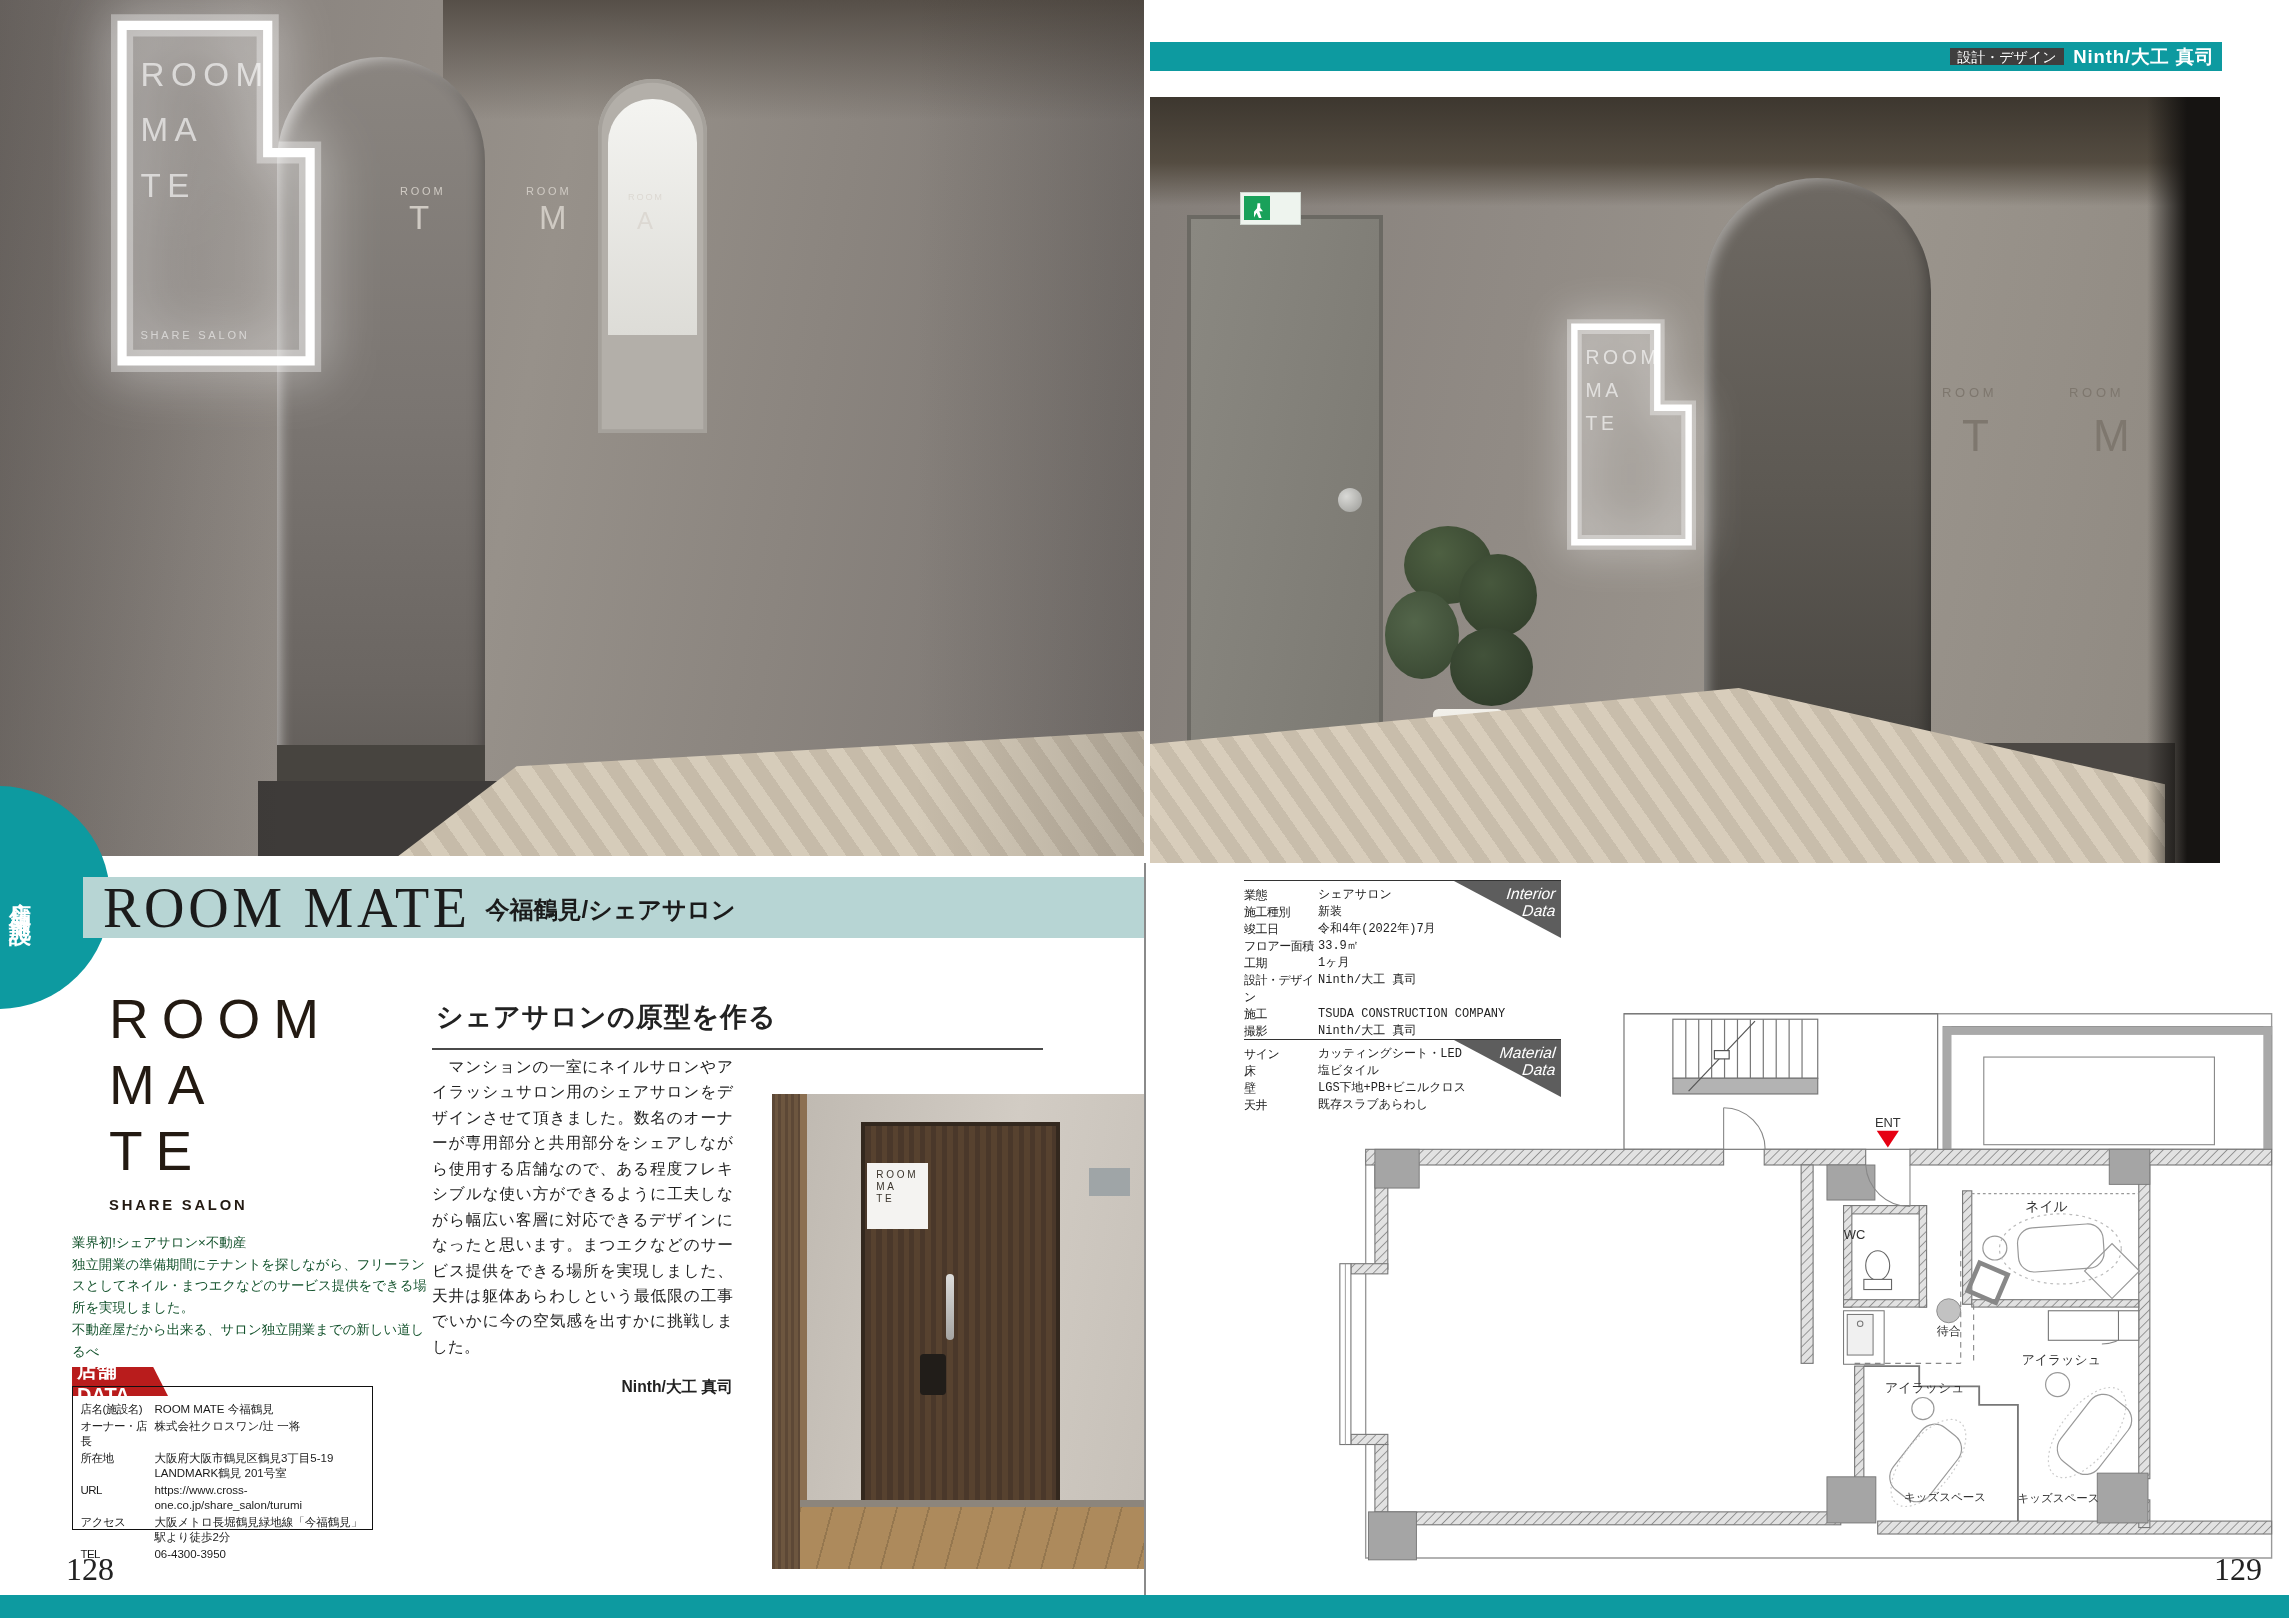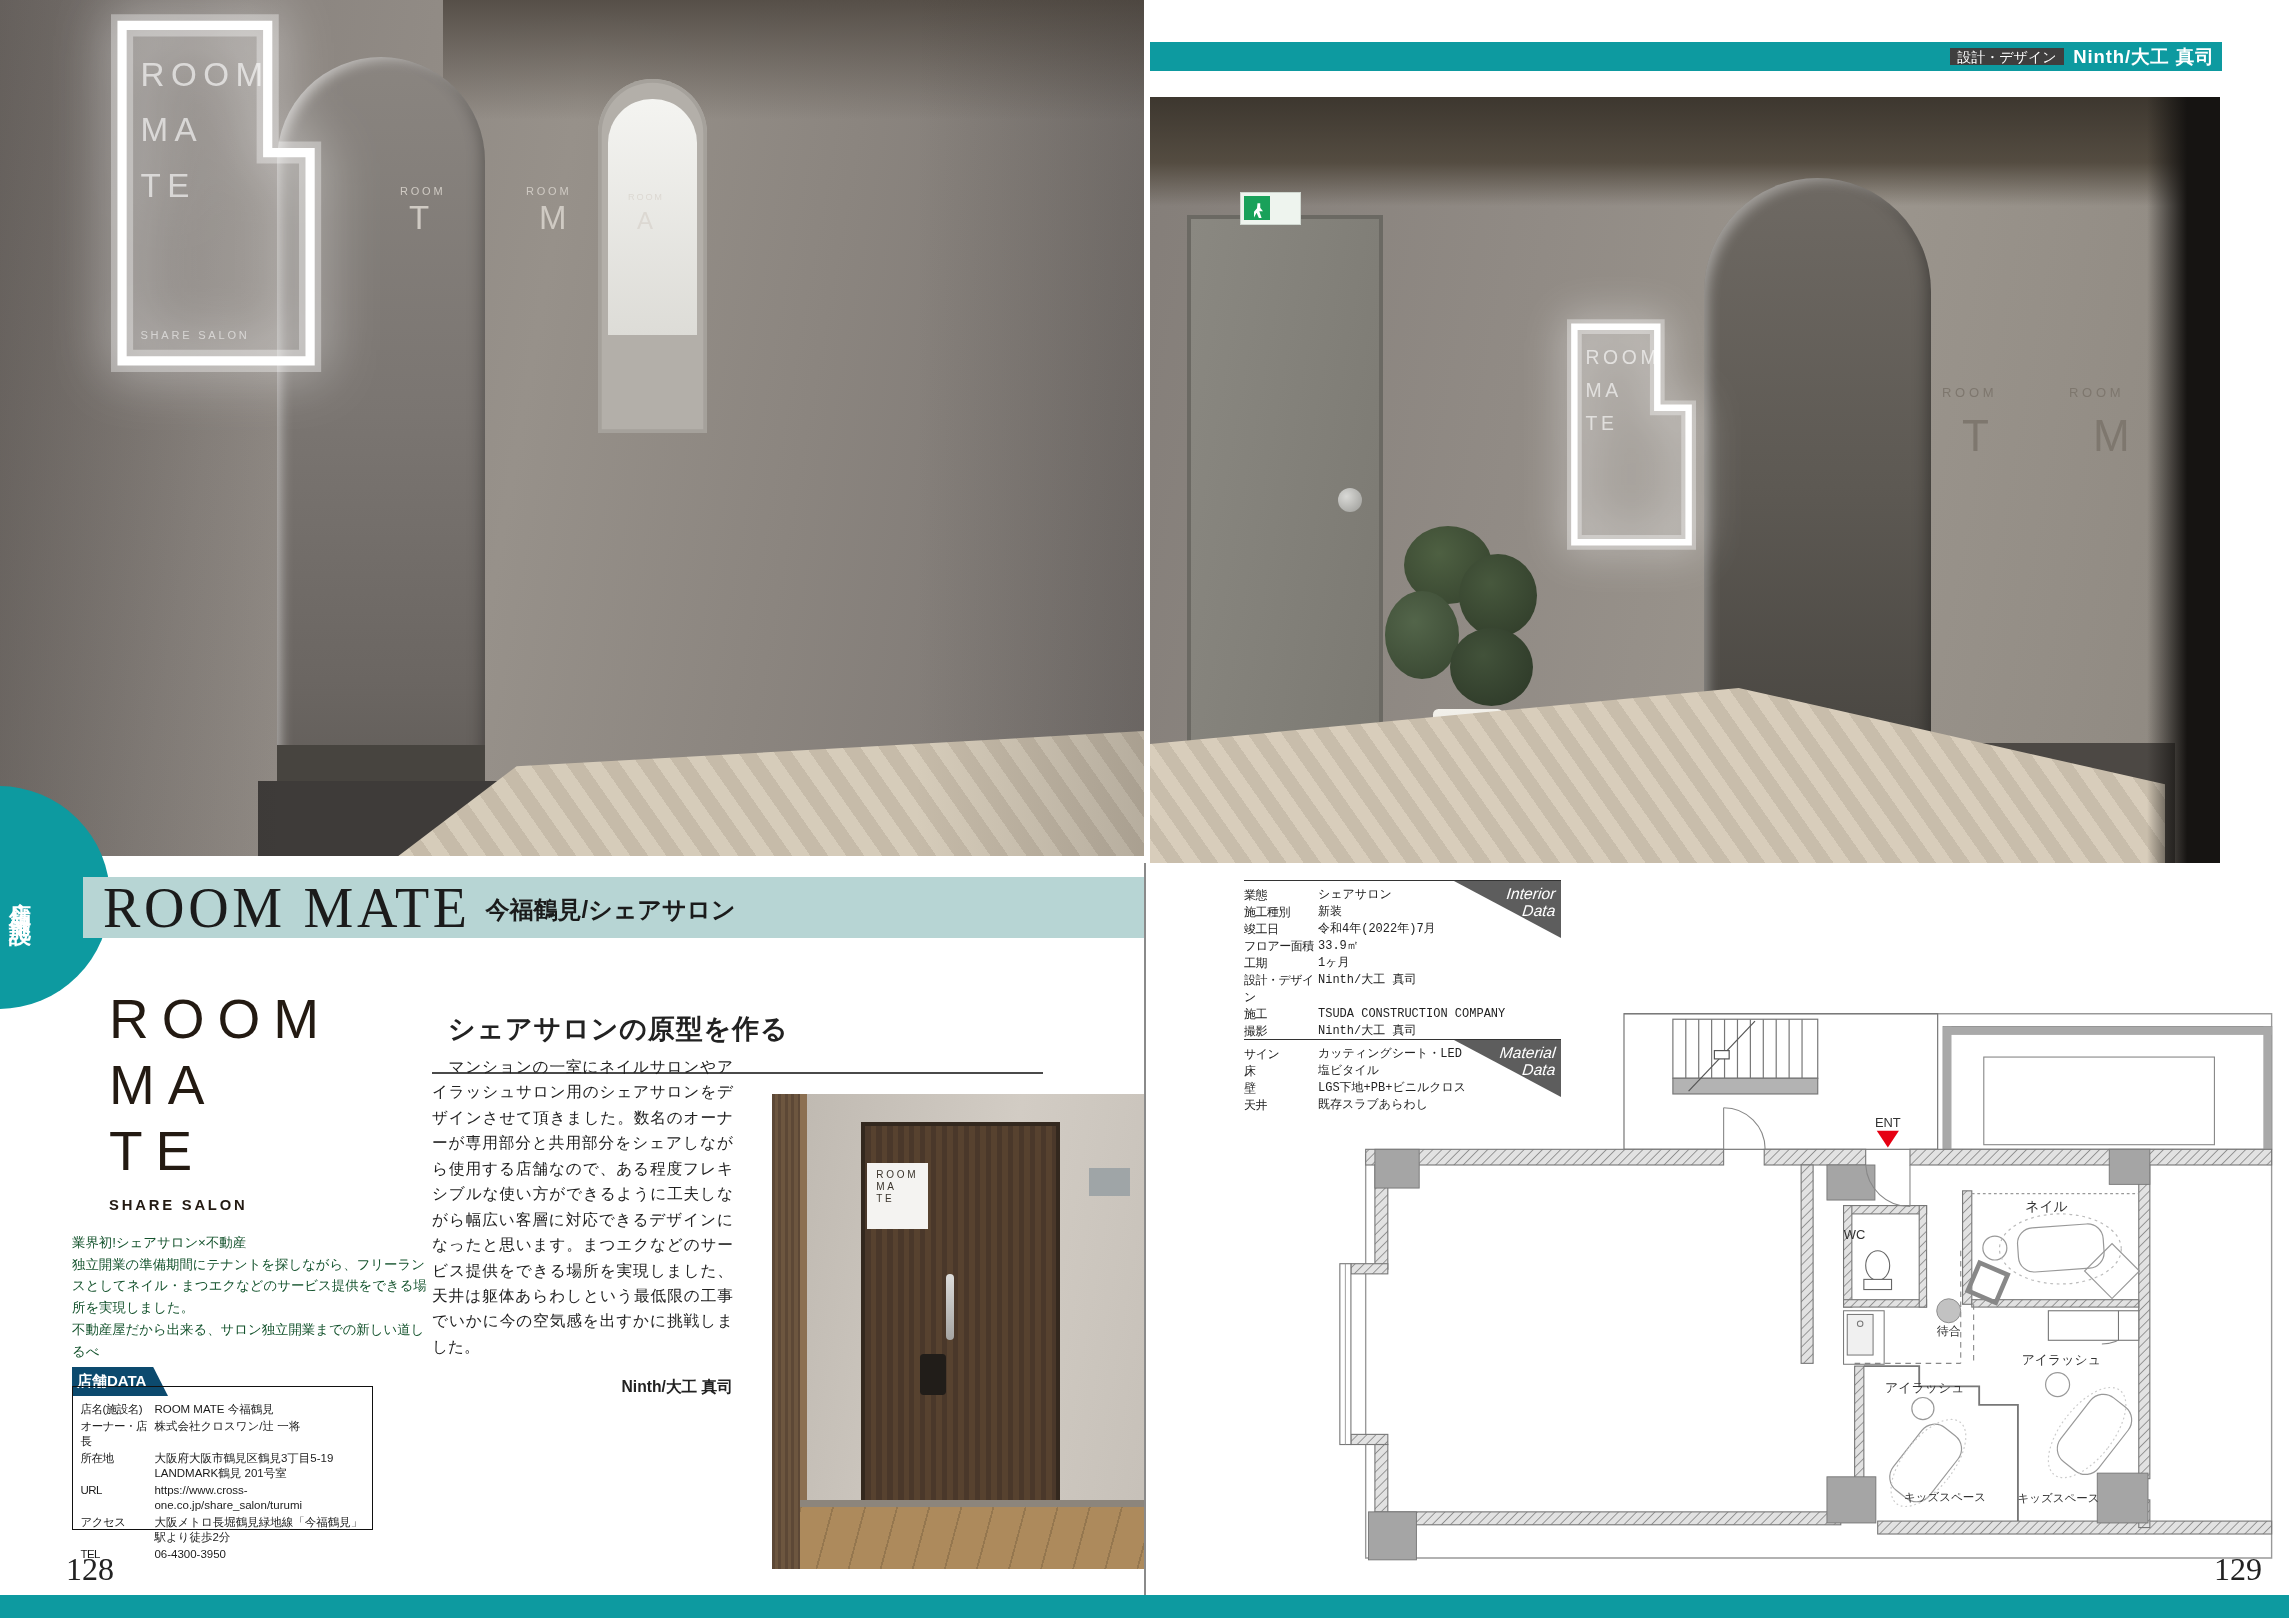--- a/index.html
+++ b/index.html
@@ -74,30 +74,30 @@
   .titlebar .en{font-size:56px;letter-spacing:3.7px;color:#1b1b1b;}
   .titlebar .jp{font-size:24px;font-weight:bold;color:#1b1b1b;margin-top:5.5px;}
   .logo{left:109px;top:986px;width:277px;color:#231a12;}
   .logo .ln{font-size:55px;font-weight:200;letter-spacing:13px;line-height:66px;}
   .logo .sub{font-size:14.8px;font-weight:bold;letter-spacing:2.8px;margin-top:13px;}
   .intro{left:72px;top:1232px;width:360px;font-size:13.4px;line-height:1.62;color:#14532d;}
 
   
   .shopbox{left:72px;top:1386px;width:301px;height:144px;border:1.8px solid #111;box-sizing:border-box;
            padding:14.8px 7.4px 5.5px 7.4px;}
-  .shoptab{left:72px;top:1367px;width:96px;height:29px;background:#0c4a6e;color:#fff;font-size:15px;font-weight:bold;
+  .shoptab{left:72px;top:1367px;width:96px;height:29px;background:#b91c1c;color:#fff;font-size:20px;font-weight:bold;
            display:flex;align-items:center;padding-left:5px;box-sizing:border-box;
            clip-path:polygon(0 0,calc(100% - 14.8px) 0,100% 100%,0 100%);}
   .srow{display:flex;font-size:11.5px;line-height:1.32;margin-bottom:1.8px;}
   .srow .lb{width:74px;flex-shrink:0;letter-spacing:-0.5px;}
   .srow .vl{flex:1;}
 
   
   .art-head{left:432px;top:995px;width:611px;border-bottom:2.8px solid #4a4a4a;padding-bottom:9.2px;}
-  .art-head h2{margin:16px;font-size:27px;letter-spacing:0.9px;color:#222;}
+  .art-head h2{margin:4px;font-size:27px;letter-spacing:0.9px;color:#222;}
   .art-body{left:432px;top:1054px;width:301px;font-size:15.7px;line-height:1.62;text-align:justify;color:#222;}
   .byline{left:432px;top:1377px;width:301px;text-align:right;font-size:15.7px;font-weight:bold;color:#222;}
 
   
   .photoD{left:772px;top:1094px;width:373px;height:475px;overflow:hidden;
     background:linear-gradient(100deg,#bdb7af 0%,#d2ccc4 55%,#c6c0b8 100%);}
   .photoD .wood{left:0;top:0;width:28px;height:475px;position:absolute;
     background:repeating-linear-gradient(90deg,#5d4836 0 2.8px,#6d563f 2.8px 6.5px);}
   .photoD .wood2{left:28px;top:0;width:7.4px;height:475px;position:absolute;background:#8c7052;}
   .photoD .door{left:89px;top:28px;width:199px;height:395px;position:absolute;border:4.6px solid #33281e;box-sizing:border-box;

